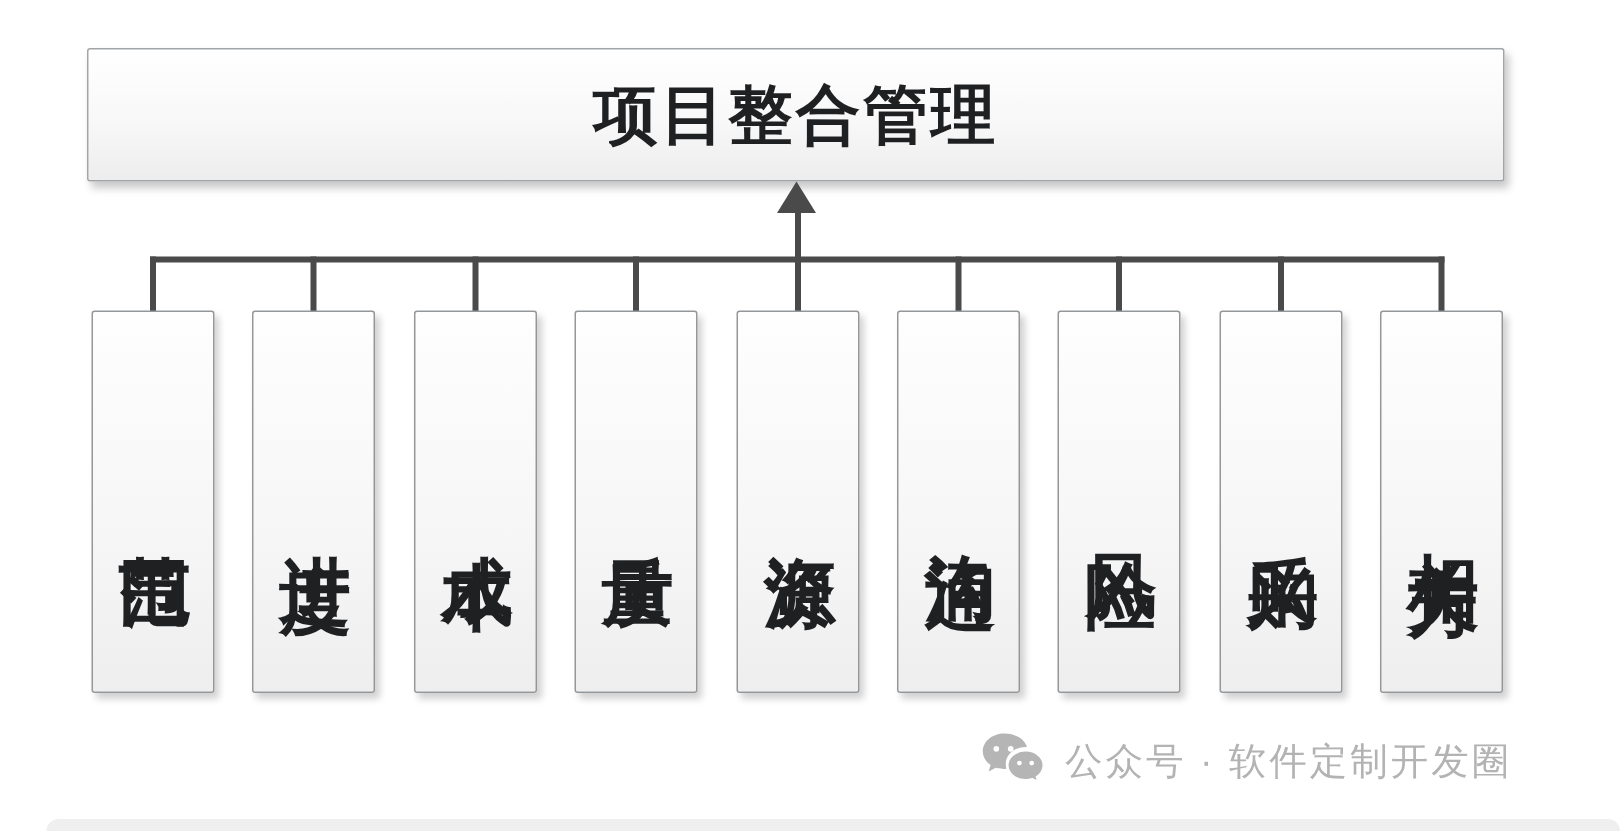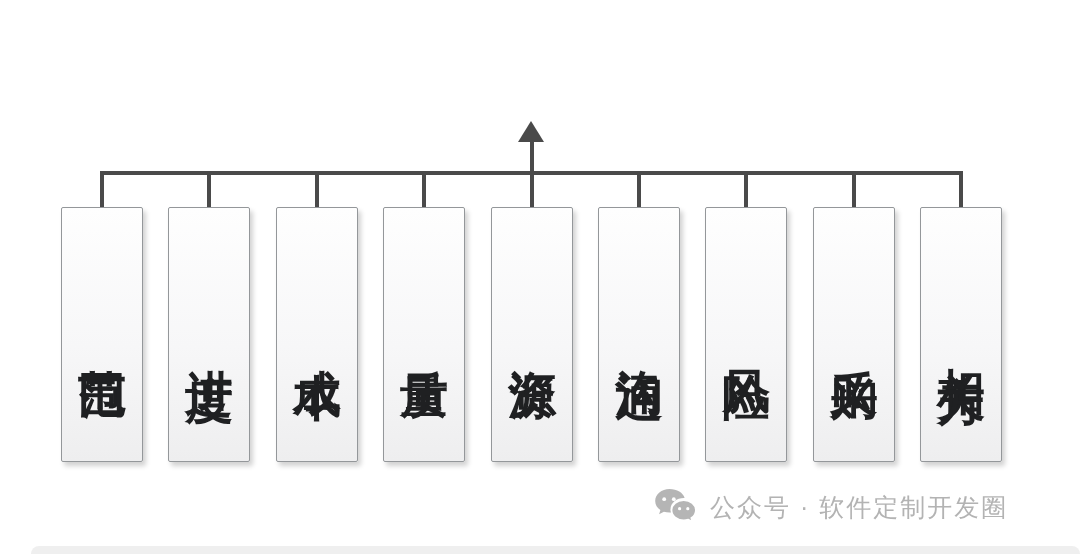--- a/index.html
+++ b/index.html
@@ -58,20 +58,23 @@
   .bottom-strip{
     position:absolute;left:31px;top:546px;width:1049px;height:8px;
     background:#efefef;border-radius:8px 8px 0 0;
   }
 </style>
 </head>
 <body>
 
 <div class="stage">
 
+  <div class="top-box">
+    <span class="title">项目整合管理</span>
+  </div>
 
   <div class="hline"></div>
   <div class="drop" style="left:100px"></div>
   <div class="drop" style="left:207px"></div>
   <div class="drop" style="left:315px"></div>
   <div class="drop" style="left:422px"></div>
   <div class="drop" style="left:637px"></div>
   <div class="drop" style="left:744px"></div>
   <div class="drop" style="left:852px"></div>
   <div class="drop" style="left:959px"></div>

